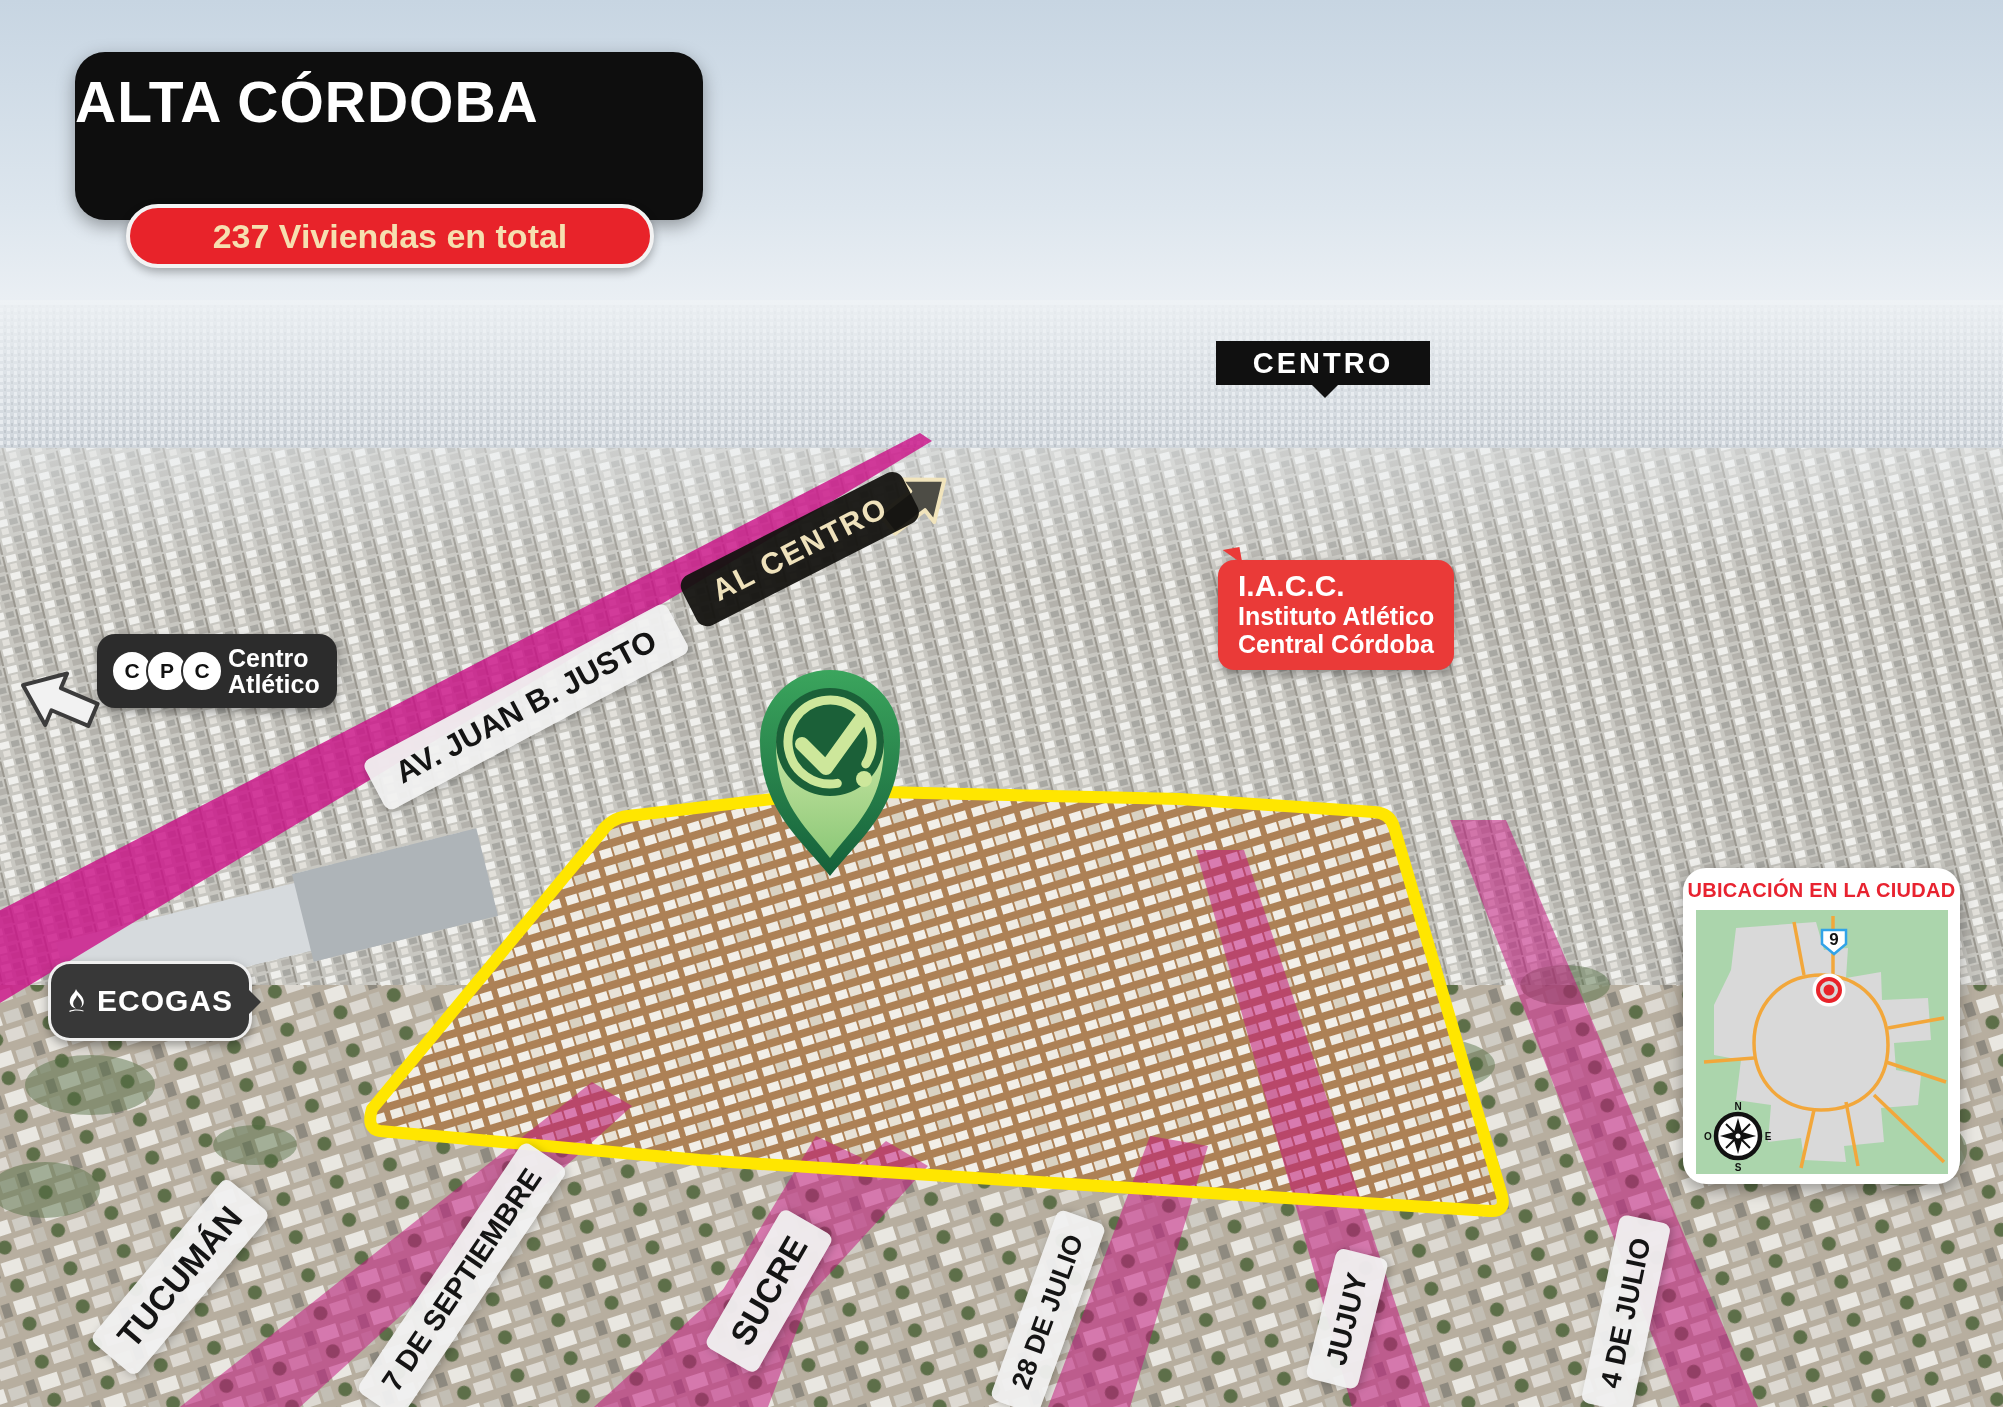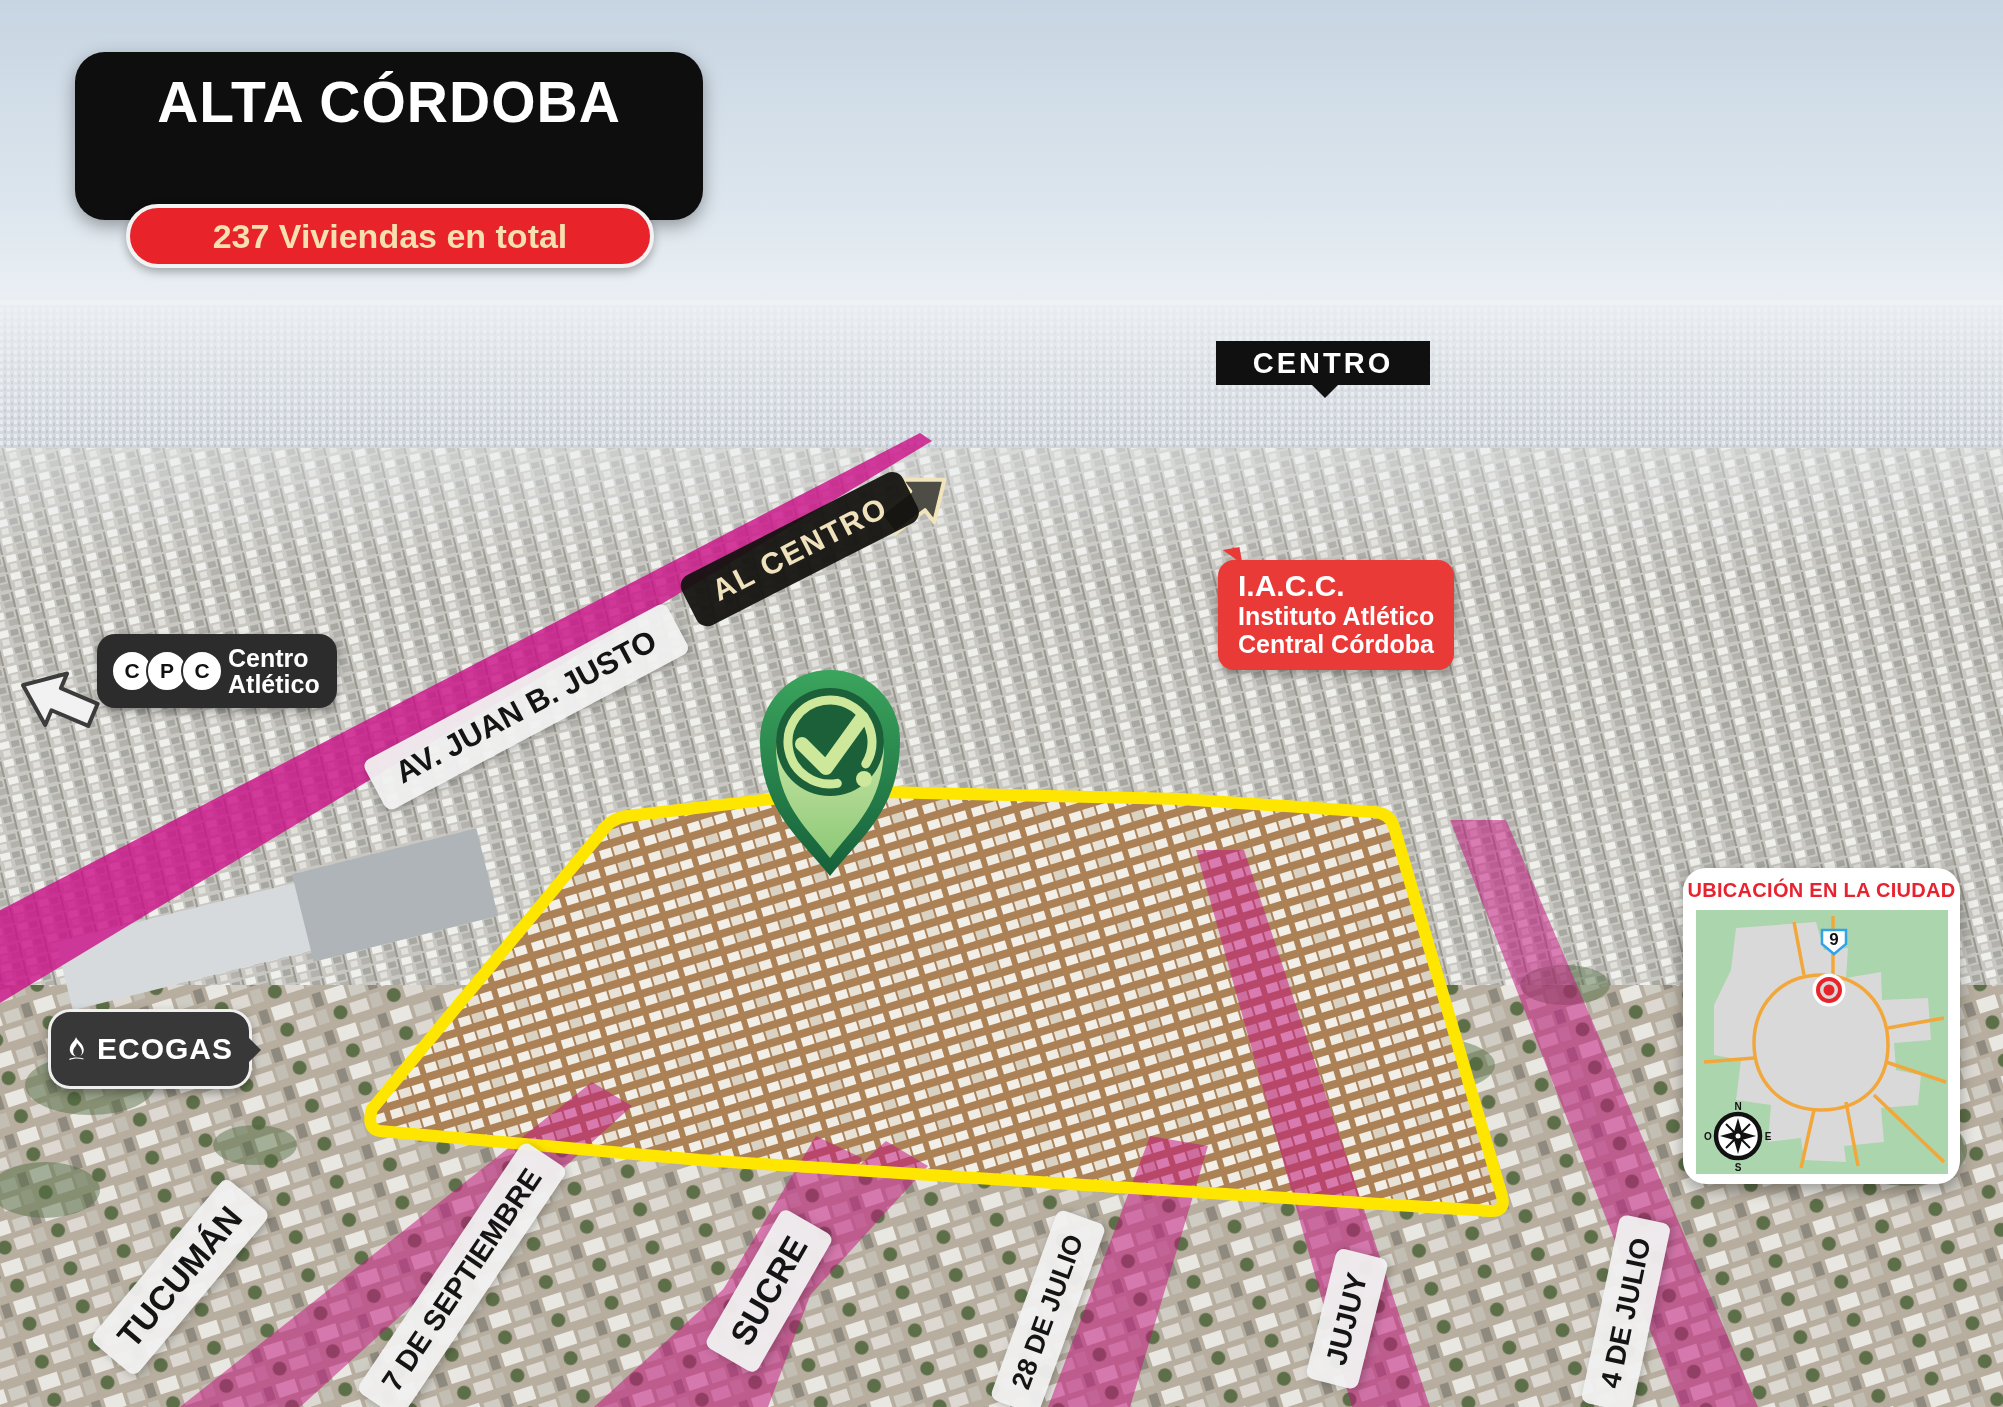--- a/index.html
+++ b/index.html
@@ -4,21 +4,21 @@
 <style>
   html,body{margin:0;padding:0;background:#dfe5ea;}
   .stage{position:relative;width:2003px;height:1407px;overflow:hidden;
          font-family:"Liberation Sans","DejaVu Sans",sans-serif;}
   .stage svg.scene{position:absolute;inset:0;z-index:1;display:block;}
 
   
   .badge{position:absolute;z-index:3;box-sizing:border-box;}
 
   .title-card{left:75px;top:52px;width:628px;height:168px;background:#0e0e0e;
-    border-radius:30px;color:#fff;text-align:center;padding-top:20px;
+    border-radius:30px;color:#fff;text-align:left;padding-top:20px;
     box-shadow:0 6px 18px rgba(0,0,0,.35);}
   .title-card .tl{font-size:57px;font-weight:700;letter-spacing:1px;line-height:1.08;}
   .subtitle-pill{left:126px;top:204px;width:528px;height:64px;background:#E8232A;
     border:4px solid #f3f3f3;border-radius:34px;display:flex;align-items:center;
     justify-content:center;color:#F6DFB0;font-size:34px;font-weight:700;z-index:4;
     box-shadow:0 4px 10px rgba(0,0,0,.3);}
 
   .centro-badge{left:1216px;top:341px;width:214px;height:44px;background:#101010;
     color:#fff;display:flex;align-items:center;justify-content:center;
     font-size:29px;font-weight:700;letter-spacing:3px;}
@@ -53,21 +53,21 @@
   .iacc-badge{left:1218px;top:560px;background:#EA3A38;color:#fff;border-radius:16px;
     padding:10px 20px 12px;box-shadow:0 4px 10px rgba(0,0,0,.3);}
   .iacc-badge::before{content:"";position:absolute;left:6px;top:-14px;
     border:12px solid transparent;border-bottom-color:#EA3A38;border-top-width:0;
     transform:rotate(35deg);}
   .iacc-t{font-size:30px;font-weight:700;line-height:1.05;}
   .iacc-l{font-size:25px;font-weight:700;line-height:1.12;}
 
   .ecogas-badge{left:48px;top:961px;width:204px;height:80px;background:#383838;
     border:3px solid #ffffffeb;border-radius:22px;display:flex;align-items:center;
-    gap:12px;padding:12px 16px;box-shadow:0 4px 10px rgba(0,0,0,.35);margin-top:48px;}
+    gap:12px;padding:12px 16px;box-shadow:0 4px 10px rgba(0,0,0,.35);}
   .ecogas-badge::after{content:"";position:absolute;left:100%;top:26px;
     border:12px solid transparent;border-left-color:#383838;border-right-width:0;}
   .ecogas-text{color:#fff;font-size:30px;font-weight:700;letter-spacing:1px;}
 
   
   .minimap{left:1683px;top:868px;width:277px;height:316px;background:#fff;z-index:3;
     box-shadow:0 6px 16px rgba(0,0,0,.35);border-radius:23px;}
   .minimap-title{color:#E82330;font-size:20px;font-weight:700;text-align:center;
     padding:11px 0 8px;letter-spacing:.3px;}
   .minimap-map{margin:0 auto;width:252px;height:264px;display:block;}

